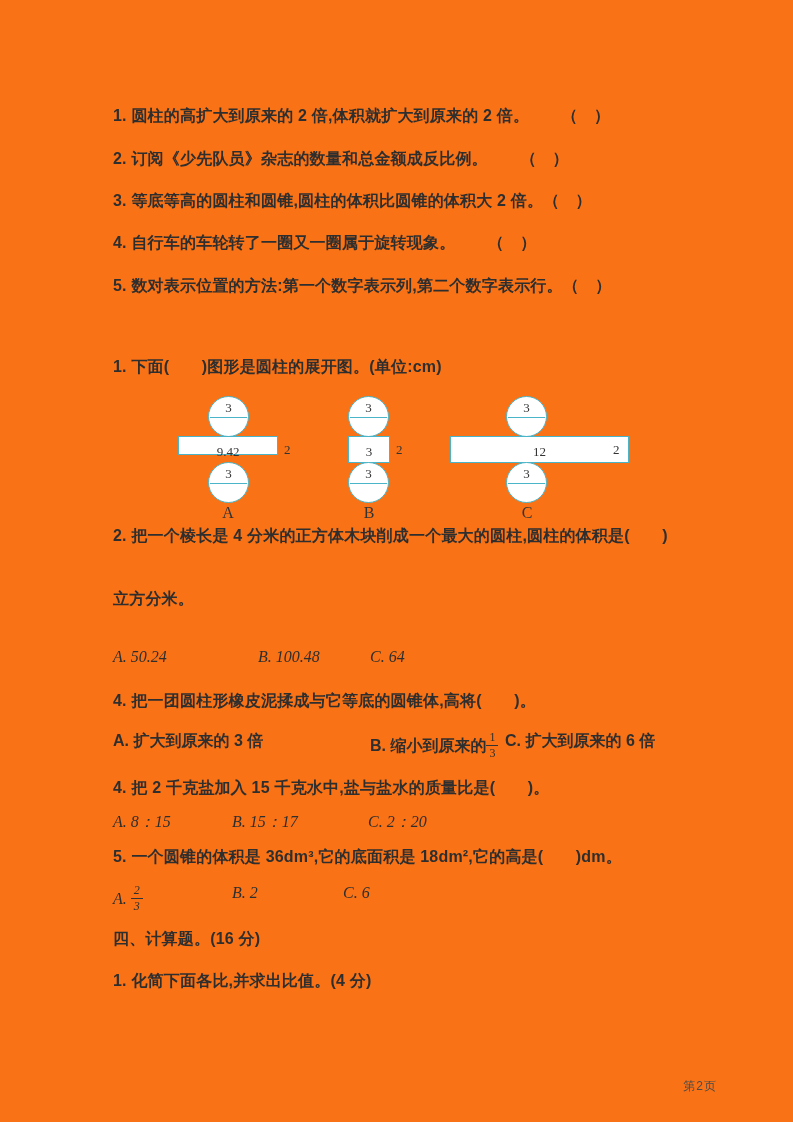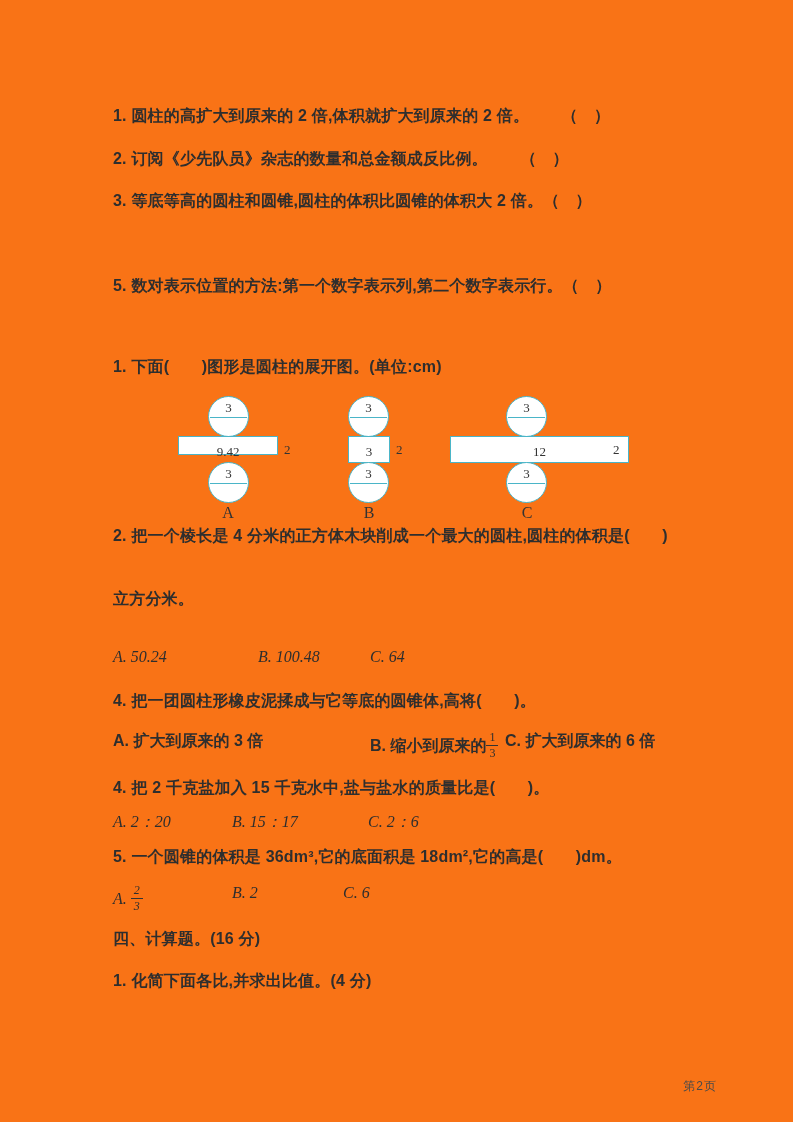--- a/index.html
+++ b/index.html
@@ -70,20 +70,21 @@
   }
 </style>
 </head>
 <body>
 
 <div class="page">
 
   <div class="line" style="top:106px">1. 圆柱的高扩大到原来的 2 倍,体积就扩大到原来的 2 倍。　　（　）</div>
   <div class="line" style="top:149px">2. 订阅《少先队员》杂志的数量和总金额成反比例。　　（　）</div>
   <div class="line" style="top:191px">3. 等底等高的圆柱和圆锥,圆柱的体积比圆锥的体积大 2 倍。（　）</div>
+  <div class="line" style="top:233px">4. 自行车的车轮转了一圈又一圈属于旋转现象。　　（　）</div>
   <div class="line" style="top:276px">5. 数对表示位置的方法:第一个数字表示列,第二个数字表示行。（　）</div>
 
   <div class="line" style="top:357px">1. 下面(　　)图形是圆柱的展开图。(单位:cm)</div>
 
   <div>
 
     <div class="net-el circle" style="left:208px; top:396px">
       <span class="chord"></span>
       <span class="cval">3</span>
     </div>
@@ -130,23 +131,23 @@
 
   <div class="line" style="top:691px">4. 把一团圆柱形橡皮泥揉成与它等底的圆锥体,高将(　　)。</div>
   <div class="opt-row" style="top:731px">
     <span class="opt mixed" style="left:0">A. 扩大到原来的 3 倍</span>
     <span class="opt mixed" style="left:257px"><span>B. 缩小到原来的</span><span class="frac"><span class="fnum">1</span><span class="fden">3</span></span></span>
     <span class="opt mixed" style="left:392px">C. 扩大到原来的 6 倍</span>
   </div>
 
   <div class="line" style="top:778px">4. 把 2 千克盐加入 15 千克水中,盐与盐水的质量比是(　　)。</div>
   <div class="opt-row" style="top:812px">
-    <span class="opt serif" style="left:0">A. 2：20</span>
+    <span class="opt serif" style="left:0">A. 8：15</span>
     <span class="opt serif" style="left:119px">B. 15：17</span>
-    <span class="opt serif" style="left:255px">C. 2：6</span>
+    <span class="opt serif" style="left:255px">C. 2：20</span>
   </div>
 
   <div class="line" style="top:847px">5. 一个圆锥的体积是 36dm³,它的底面积是 18dm²,它的高是(　　)dm。</div>
   <div class="opt-row" style="top:884px">
     <span class="opt serif" style="left:0"><span>A. </span><span class="frac"><span class="fnum">2</span><span class="fden">3</span></span></span>
     <span class="opt serif" style="left:119px">B. 2</span>
     <span class="opt serif" style="left:230px">C. 6</span>
   </div>
 
   <div class="line" style="top:929px">四、计算题。(16 分)</div>

